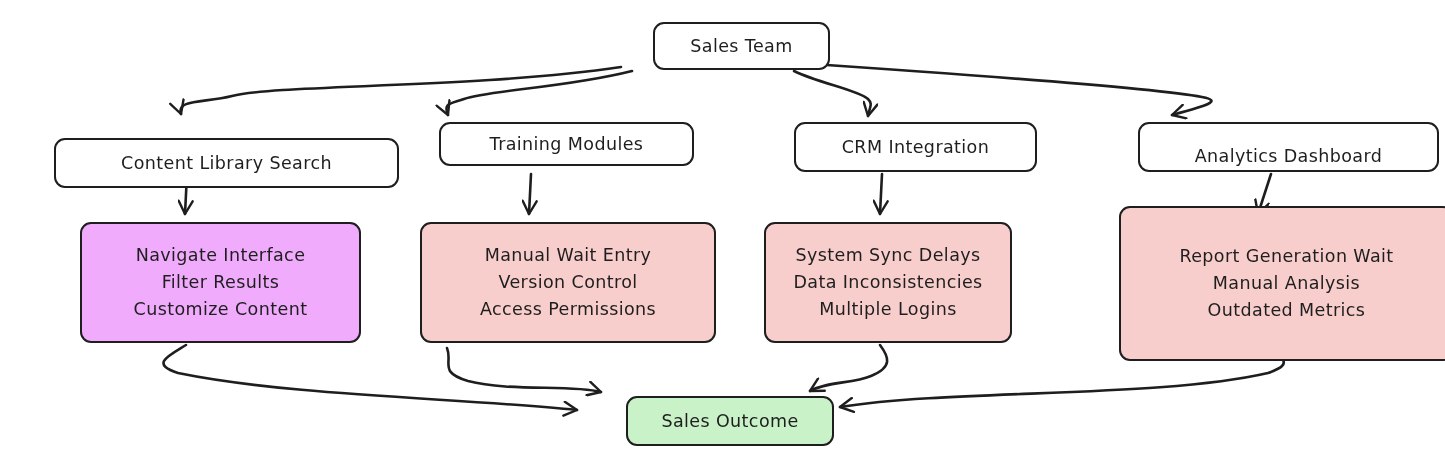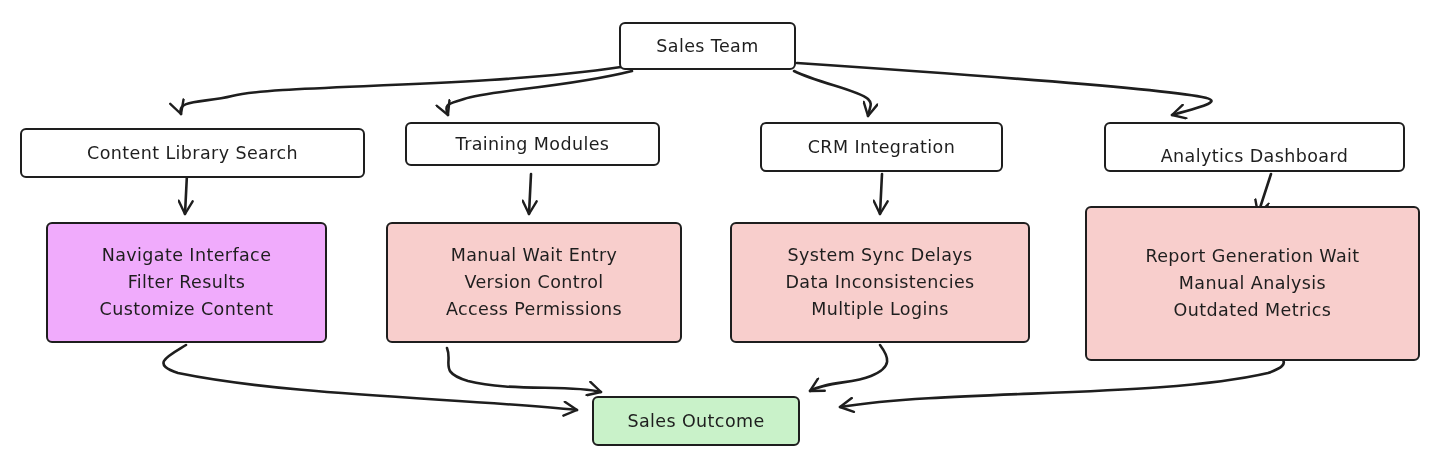--- a/index.html
+++ b/index.html
@@ -9,39 +9,40 @@
     background:#ffffff;
     font-family:"DejaVu Sans", sans-serif;
     color:#1e1e1e;
     overflow:hidden;
   }
   #edges{position:absolute;left:0;top:0;width:1445px;height:466px;}
   .node{
     position:absolute;
     box-sizing:border-box;
     border:2.5px solid #1e1e1e;
-    border-radius:6px;
+    border-radius:11px;
     background:#ffffff;
     display:flex;
     flex-direction:column;
     align-items:center;
     justify-content:center;
     text-align:center;
     font-size:17.5px;
     letter-spacing:0.4px;
     line-height:27px;
+    margin-left:34px;
   }
   .node-sales-team   {left:619px;top:22px;width:177px;height:48px;}
-  .node-tool-0       {left:20px;top:128px;width:345px;height:50px;}
+  .node-tool-0       {left:20px;top:138px;width:345px;height:50px;}
   .node-tool-1       {left:405px;top:122px;width:255px;height:44px;}
   .node-tool-2       {left:760px;top:122px;width:243px;height:50px;}
   .node-tool-3       {left:1104px;top:122px;width:301px;height:50px;justify-content:flex-end;}
   .node-pain-0       {left:46px;top:222px;width:281px;height:121px;}
   .node-pain-1       {left:386px;top:222px;width:296px;height:121px;}
-  .node-pain-2       {left:730px;top:222px;width:300px;height:121px;}
+  .node-pain-2       {left:730px;top:222px;width:248px;height:121px;}
   .node-pain-3       {left:1085px;top:206px;width:335px;height:155px;}
   .node-outcome      {left:592px;top:396px;width:208px;height:50px;}
   .edge{fill:none;stroke:#1e1e1e;stroke-width:2.6;stroke-linecap:round;}
 </style>
 </head>
 <body>
 
 <div id="canvas">
 
   <svg id="edges" viewBox="0 0 1445 466" xmlns="http://www.w3.org/2000/svg">

